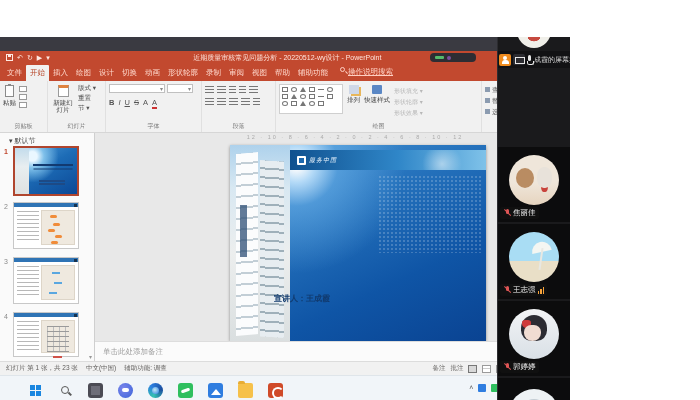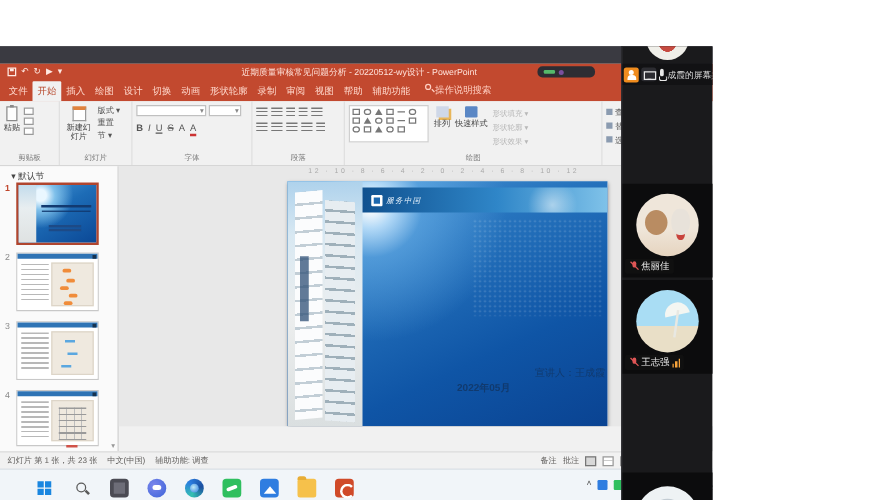--- a/index.html
+++ b/index.html
@@ -22,21 +22,21 @@
   .ttl { flex:1; text-align:center; font-size:7px; white-space:nowrap; overflow:hidden; color:#ffe3db; }
   .tuser { font-size:6.5px; margin-right:3px; }
   .avdot { width:9px; height:9px; border-radius:50%; background:#f0d9d2; margin-right:6px; position:relative; }
   .avdot::before { content:""; position:absolute; left:3px; top:1.5px; width:3px; height:3px; border-radius:50%; background:#a05a4a; }
   .avdot::after { content:""; position:absolute; left:1.5px; top:5px; width:6px; height:3px; border-radius:3px 3px 0 0; background:#a05a4a; }
   .wbtn { width:14px; text-align:center; font-size:7px; color:#ffe9e2; }
 
   .tabs { position:absolute; left:0; top:13px; right:0; height:17px; background:#c2492f; display:flex; align-items:flex-end; padding-left:3px; }
   .tab { font-size:7.5px; color:#ffd9cd; padding:3px 4px; white-space:nowrap; }
   .tab.sel { background:#f1f1f1; color:#b7472a; border-radius:1px 1px 0 0; }
-  .tellme { display:flex; gap:3px; font-size:7.5px; color:#ffcfc2; padding:0 0 4px 8px; white-space:nowrap; }
+  .tellme { display:flex; gap:3px; font-size:7.5px; color:#ffcfc2; padding:0 0 4px 8px; white-space:nowrap;text-decoration:underline; }
   .lens { width:5px; height:5px; border:1px solid #ffcfc2; border-radius:50%; position:relative; }
   .lens::after { content:""; position:absolute; left:4px; top:4px; width:3px; height:1px; background:#ffcfc2; transform:rotate(45deg); }
   .shareBtn { position:absolute; right:6px; bottom:3px; display:flex; align-items:flex-end; gap:3px; font-size:7.5px; color:#fff; }
   .pers { width:6px; height:6px; position:relative; }
   .pers::before { content:""; position:absolute; left:1.5px; top:0; width:3px; height:3px; border-radius:50%; background:#fff; }
   .pers::after { content:""; position:absolute; left:0; top:3.5px; width:6px; height:2.5px; border-radius:2px 2px 0 0; background:#fff; }
 
   
   .ribbon { position:absolute; left:0; top:30px; right:0; height:52px; background:#f1f1f1; border-bottom:1px solid #d6d6d6; display:flex; }
   .rg { position:relative; border-right:1px solid #e0e0e0; padding:3px 3px 9px; flex:0 0 auto; }
@@ -107,21 +107,21 @@
   .bld-b { position:absolute; left:30px; top:16px; width:24px; height:176px; background:repeating-linear-gradient(180deg,#e7edf1 0 7px,#9fb0ba 7px 9px),repeating-linear-gradient(90deg,#e7edf1 0 5px,#aebcc5 5px 6px); transform:skewY(4deg); }
   .bld-sign { position:absolute; left:10px; top:60px; width:7px; height:52px; background:#2e4f76; opacity:.75; }
   .banner { position:absolute; left:60px; top:5px; right:0; height:20px; background:linear-gradient(90deg,#10518f,#2f86c8 55%,#7fc2e9); display:flex; align-items:center; gap:3px; padding-left:7px; overflow:hidden; }
   .banner::after { content:""; position:absolute; right:24px; top:-6px; width:40px; height:40px; border-radius:50%; background:radial-gradient(circle,rgba(255,255,255,.5),rgba(255,255,255,0) 70%); }
   .logo-box { width:9px; height:9px; background:#fff; border-radius:1px; position:relative; }
   .logo-box::after { content:""; position:absolute; left:2px; top:2px; width:5px; height:5px; background:#1d68ae; }
   .logo-text { font-size:6px; color:#eef7ff; font-style:italic; letter-spacing:1px; white-space:nowrap; }
   .map-dots { position:absolute; right:4px; top:30px; width:104px; height:78px; background-image:radial-gradient(rgba(255,255,255,.45) 0.7px, transparent 0.9px); background-size:4px 4px; opacity:.45; }
   .sl-t1 { position:absolute; left:60px; right:2px; top:68px; text-align:center; font-size:12.5px; font-weight:bold; color:#1c3a6a; }
   .sl-t2 { position:absolute; left:60px; right:2px; top:85px; text-align:center; font-size:12px; font-weight:bold; color:#1c3a6a; }
-  .sl-p  { position:absolute; left:56px; right:2px; top:148px; text-align:right; font-size:8px; font-weight:normal; color:#113a6e; }
+  .sl-p  { position:absolute; left:44px; right:2px; top:148px; text-align:left; font-size:8px; font-weight:bold; color:#113a6e; }
   .sl-d  { position:absolute; left:60px; right:2px; top:160px; text-align:center; font-size:8px; font-weight:bold; color:#113a6e; }
 
   .notesbar { position:absolute; left:95px; top:290px; right:0; height:20px; background:#fbfbfb; border-top:1px solid #ddd; display:flex; align-items:center; padding-left:8px; font-size:7.5px; color:#9d9d9d; }
   .statusbar { position:absolute; left:0; top:310px; right:0; height:14px; background:#f1f1f1; border-top:1px solid #dcdcdc; display:flex; align-items:center; font-size:6.5px; color:#605e5c; }
   .sb-l { display:flex; align-items:center; gap:8px; margin-left:6px; white-space:nowrap; }
   .sb-r { display:flex; align-items:center; gap:5px; margin-left:auto; margin-right:5px; white-space:nowrap; }
   .vb { width:9px; height:8px; border:1px solid #9a9a9a; background:#fff; }
   .vb.sel { background:#d8d8d8; border-color:#777; }
   .vb.b2 { background:linear-gradient(#fff 2px,#ccc 2px 3px,#fff 3px); }
   .vb.b3 { background:linear-gradient(90deg,#ccc 2px,#fff 2px); }
@@ -435,25 +435,27 @@
           <div class="bld-a"></div>
             <div class="bld-b"></div>
             <div class="bld-sign"></div>
         </div>
         <div class="banner">
           <span class="logo-box"></span>
           <span class="logo-text">服务中国</span>
         </div>
         <div class="map-dots"></div>
         <div class="sl-p">宣讲人：王成霞</div>
-        <div class="sl-d">2022年05月</div>
       </div>
       <div class="vscroll">▴<div class="vthumb"></div><div class="vdn">▾</div></div>
     </div>
 
+    <div class="notesbar">
+        <span>单击此处添加备注</span>
+      </div>
 
     <div class="statusbar">
       <div class="sb-l">
         <span>幻灯片 第 1 张，共 23 张</span>
         <span>中文(中国)</span>
         <span>辅助功能: 调查</span>
       </div>
       <div class="sb-r">
         <span>备注</span>
         <span>批注</span>
@@ -518,18 +520,25 @@
           </span>
       </div>
     </div>
     <div class="ptile" style="top:110px;">
       <div class="av av-teddy"></div>
       <div class="chip">
         <i class="mic-off"></i>
         <span>焦丽佳</span>
       </div>
     </div>
+    <div class="ptile" style="top:264px;">
+      <div class="av av-woman"></div>
+      <div class="chip">
+        <i class="mic-off"></i>
+        <span>郭婷婷</span>
+      </div>
+    </div>
     <div class="ptile" style="top:341px;height:59px;">
       <div class="av av-eleph" style="top:11px;"></div>
     </div>
   </div>
 
 </div>
 
 </body></html>

